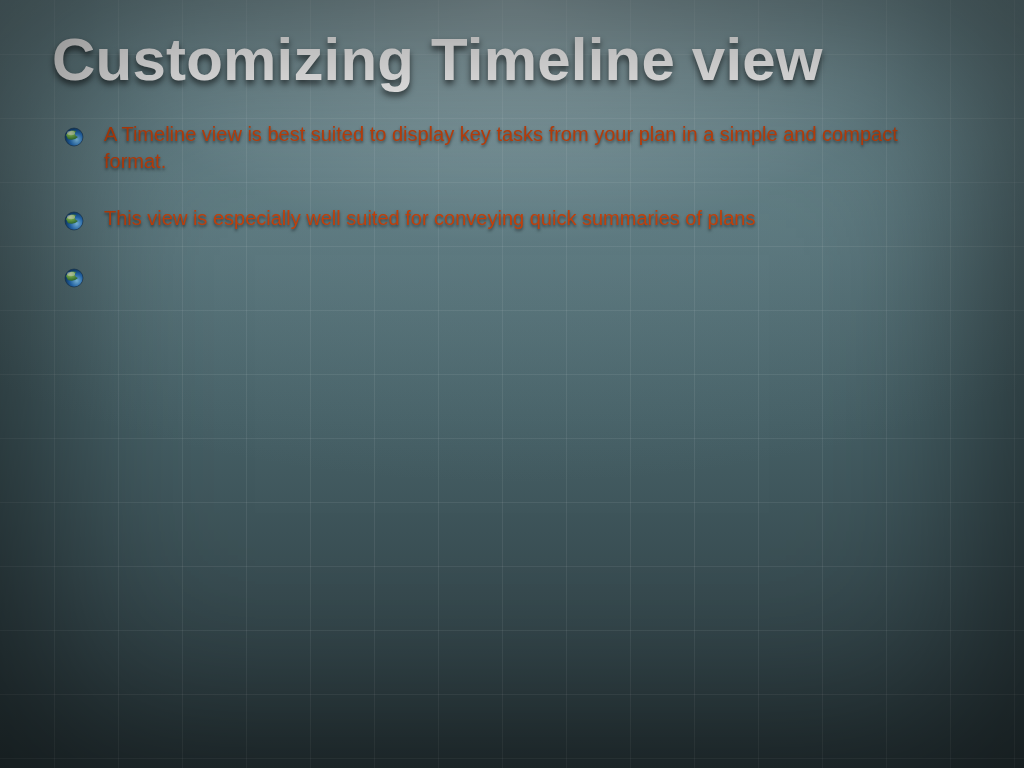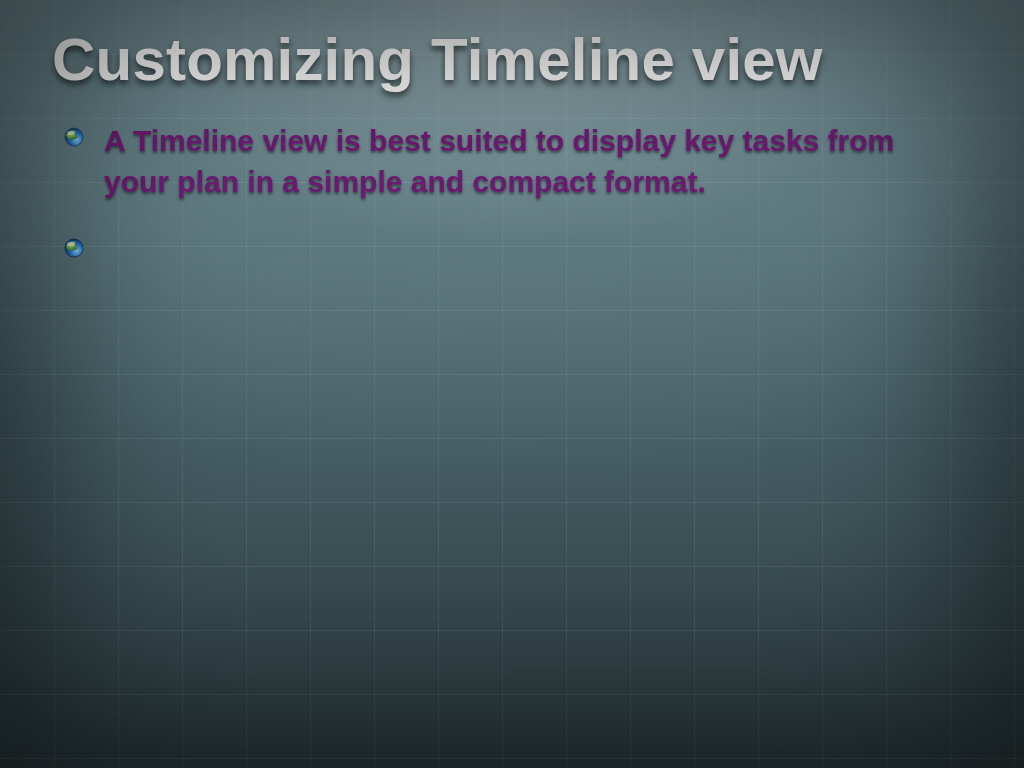--- a/index.html
+++ b/index.html
@@ -42,23 +42,23 @@
       text-shadow: 0 4px 6px rgba(0,0,0,0.6);
       line-height: 1.05;
       margin-bottom: 30px;
     }
     .bullets {
       list-style: none;
       padding-left: 12px;
     }
     .bullets li {
       position: relative;
-      color: #701a75;
-      font-size: 30px;
-      font-weight: 700;
+      color: #c2410c;
+      font-size: 20px;
+      font-weight: 400;
       line-height: 1.35;
       padding-left: 40px;
       margin-bottom: 30px;
       text-shadow: 0 2px 3px rgba(0,0,0,0.5);
       max-width: 880px;
     }
     .bullet-icon {
       position: absolute;
       left: 0;
       top: 6px;
@@ -99,20 +99,21 @@
       <span>A Timeline view is best suited to display key tasks from your plan in a simple and compact format.</span>
     </li>
     <li>
       <span class="bullet-icon">
         <svg viewBox="0 0 20 20" width="20" height="20">
           <circle cx="10" cy="10" r="9" fill="url(#b1)" stroke="#1a3550" stroke-width="0.6"></circle>
           <path d="M2 8 Q6 2 12 4 Q9 8 14 10 Q10 14 4 12 Q3 10 2 8 Z" fill="url(#g1)" opacity="0.9"></path>
           <ellipse cx="7" cy="6" rx="4" ry="2.2" fill="rgba(255,255,255,0.45)"></ellipse>
         </svg>
       </span>
+      <span>This view is especially well suited for conveying quick summaries of plans</span>
     </li>
     <li>
       <span class="bullet-icon">
         <svg viewBox="0 0 20 20" width="20" height="20">
           <circle cx="10" cy="10" r="9" fill="url(#b1)" stroke="#1a3550" stroke-width="0.6"></circle>
           <path d="M2 8 Q6 2 12 4 Q9 8 14 10 Q10 14 4 12 Q3 10 2 8 Z" fill="url(#g1)" opacity="0.9"></path>
           <ellipse cx="7" cy="6" rx="4" ry="2.2" fill="rgba(255,255,255,0.45)"></ellipse>
         </svg>
       </span>
     </li>

